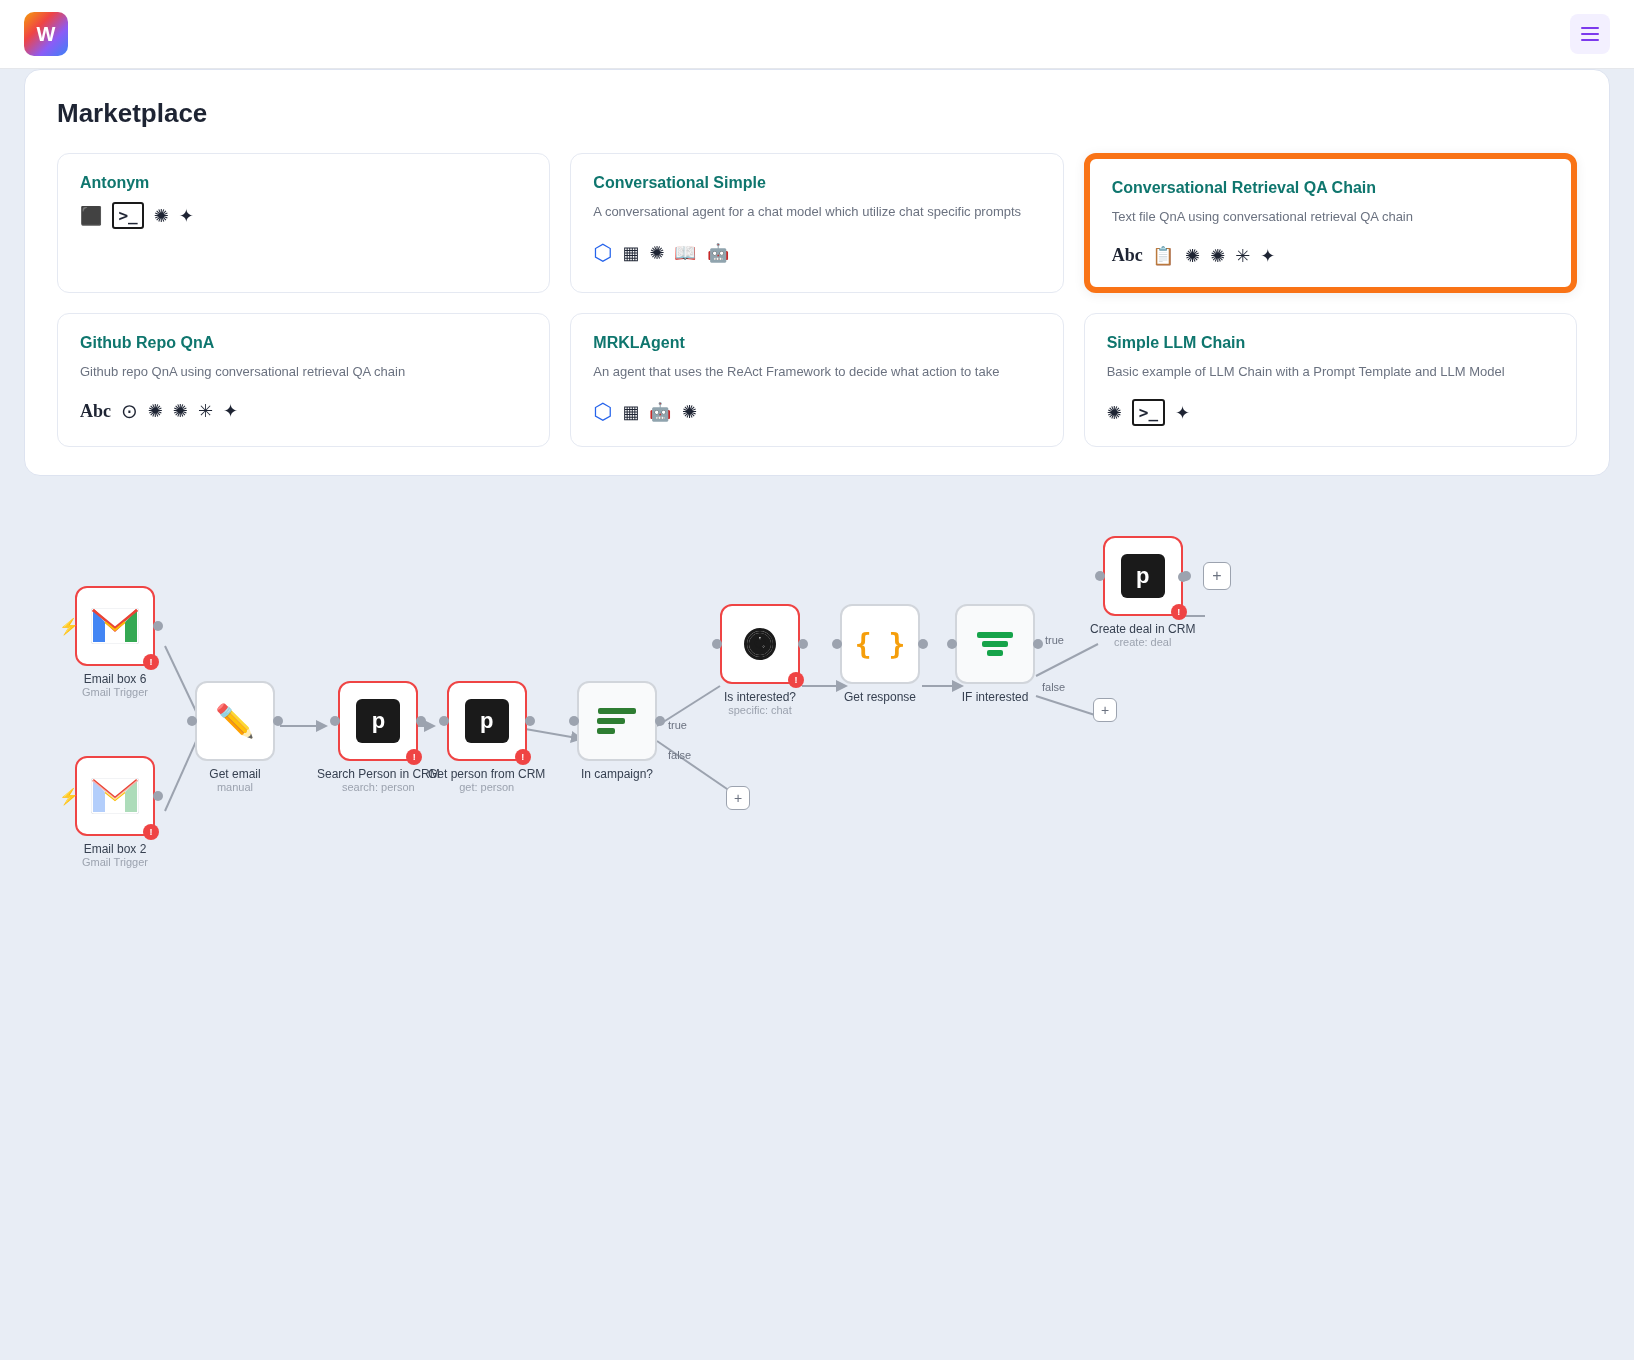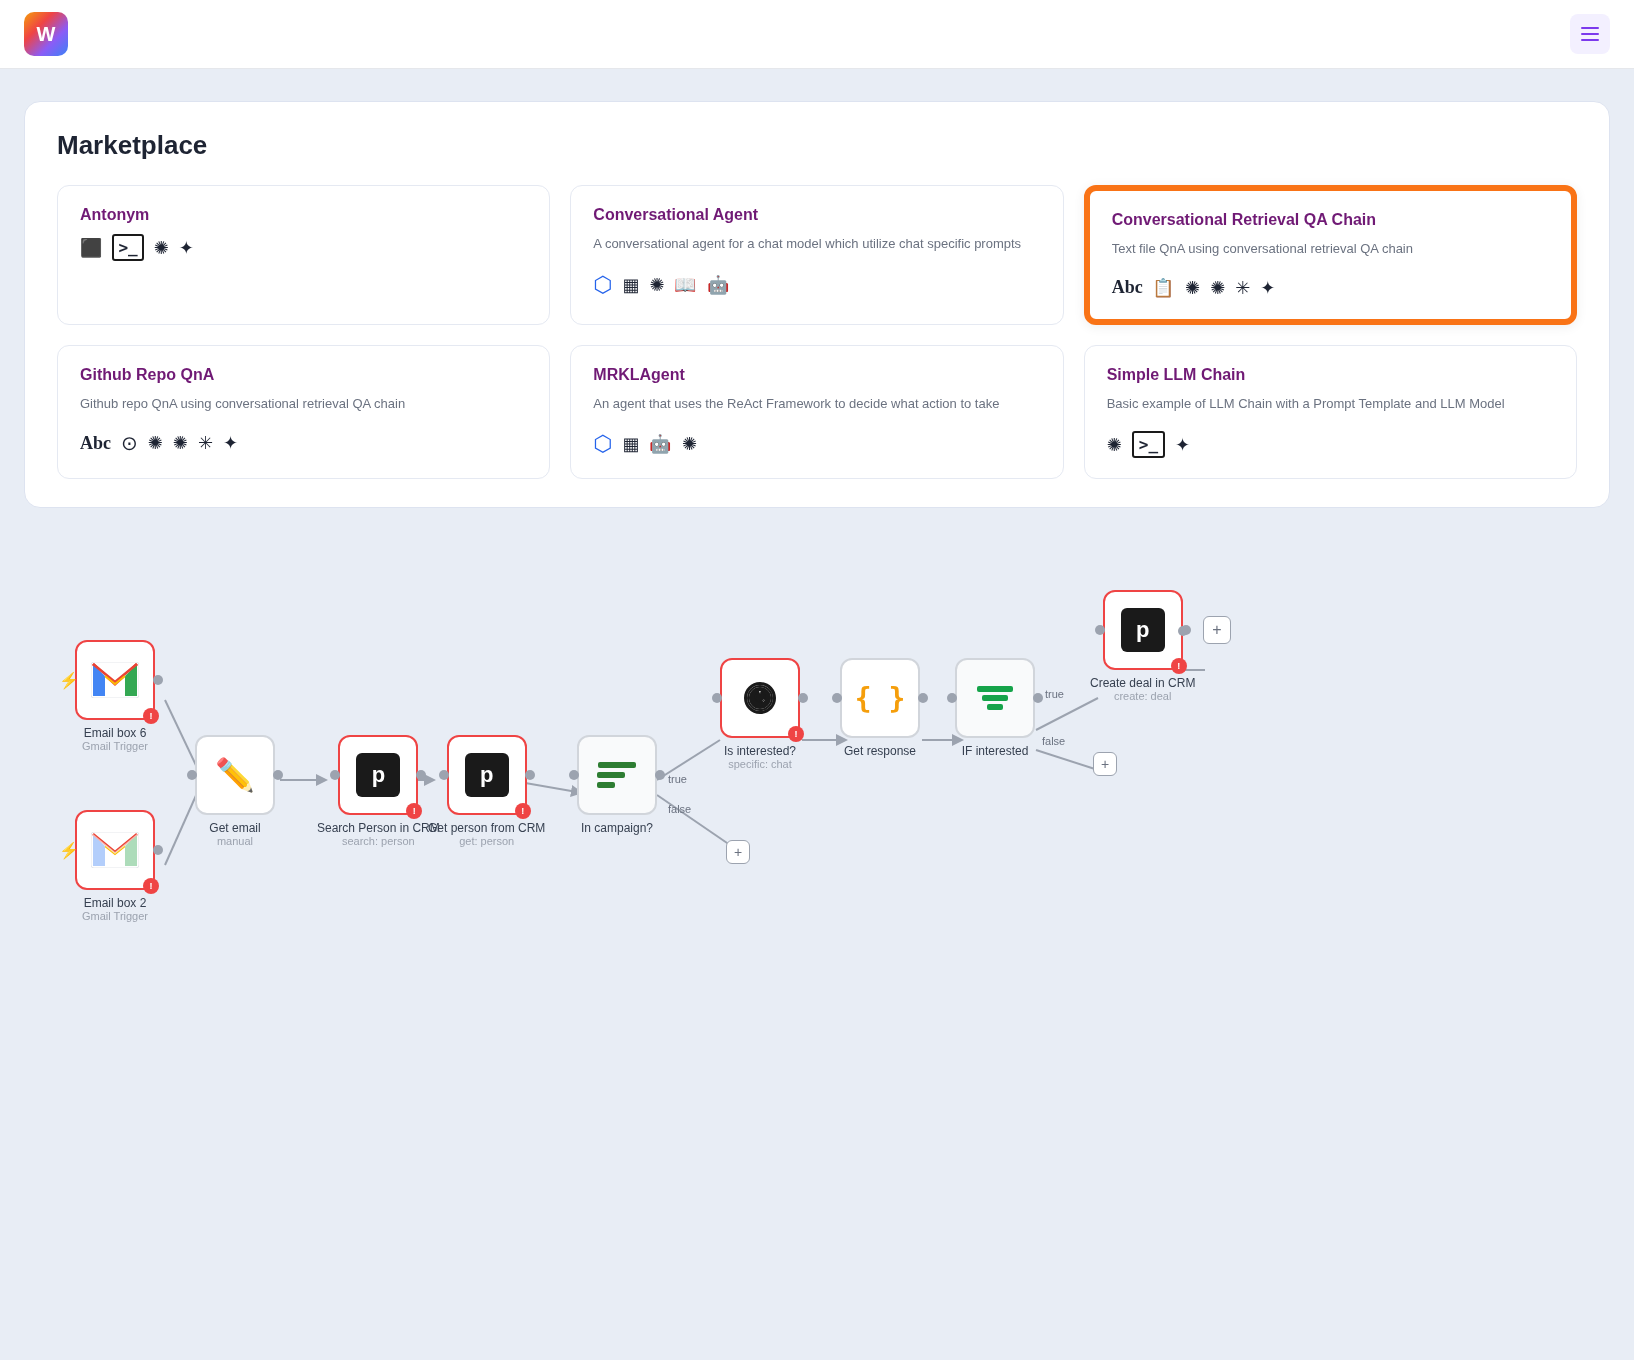--- a/index.html
+++ b/index.html
@@ -48,21 +48,21 @@
     .menu-btn span {
       display: block;
       width: 18px;
       height: 2px;
       background: #7c3aed;
       border-radius: 2px;
     }
 
     
     .marketplace-panel {
-      margin: 32px 24px;
+      margin: 0 24px;
       background: #fff;
       border-radius: 16px;
       padding: 28px 32px;
       border: 1px solid #dde3f0;
     }
     .marketplace-title {
       font-size: 26px;
       font-weight: 600;
       color: #1e2433;
       margin-bottom: 24px;
@@ -80,21 +80,21 @@
       cursor: pointer;
       transition: box-shadow 0.15s;
     }
     .card.highlighted {
       border: 6px solid #f97316;
       box-shadow: 0 2px 12px rgba(0,0,0,0.07);
     }
     .card-title {
       font-size: 16px;
       font-weight: 600;
-      color: #701a75;
+      color: #0f766e;
       margin-bottom: 10px;
     }
     .card-desc {
       font-size: 13px;
       color: #6b7280;
       line-height: 1.5;
       margin-bottom: 18px;
     }
     .card-icons {
       display: flex;
@@ -264,21 +264,21 @@
       <div class="card-title">Antonym</div>
       <div class="card-icons">
         <span class="card-icon">⬛</span>
         <span class="card-icon" style="font-size:16px; border:2px solid #1a1a1a; padding:2px 4px; border-radius:3px; font-family:monospace; font-weight:bold;">&gt;_</span>
         <span class="card-icon openai-icon">✺</span>
         <span class="card-icon">✦</span>
       </div>
     </div>
 
     <div class="card">
-      <div class="card-title">Conversational Agent</div>
+      <div class="card-title">Conversational Simple</div>
       <div class="card-desc">A conversational agent for a chat model which utilize chat specific prompts</div>
       <div class="card-icons">
         <span class="card-icon blue" style="font-size:22px;">⬡</span>
         <span class="card-icon">▦</span>
         <span class="card-icon">✺</span>
         <span class="card-icon">📖</span>
         <span class="card-icon">🤖</span>
       </div>
     </div>
 

